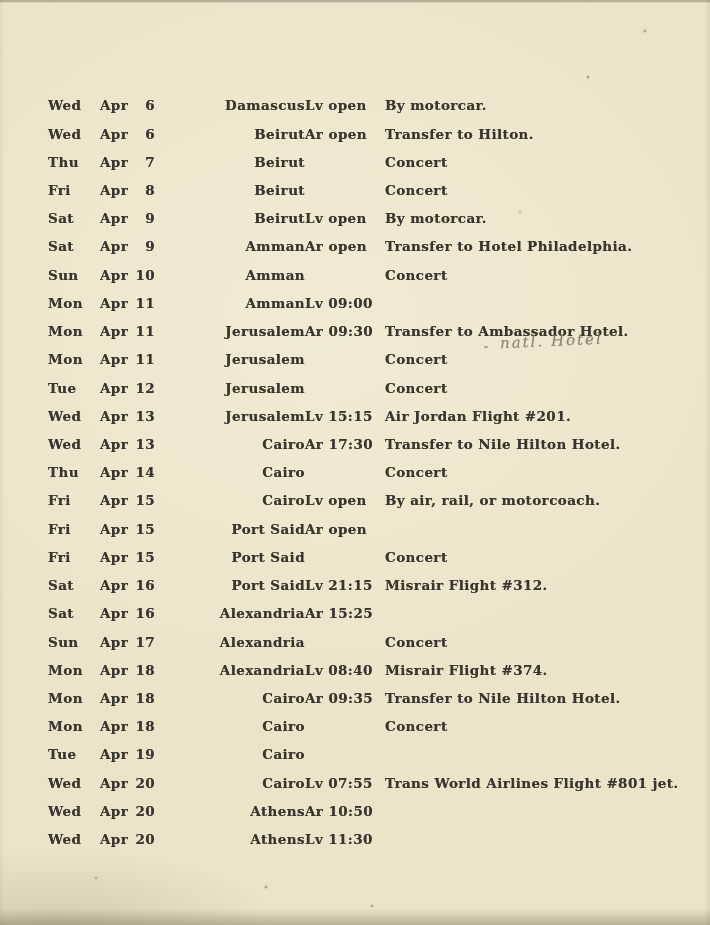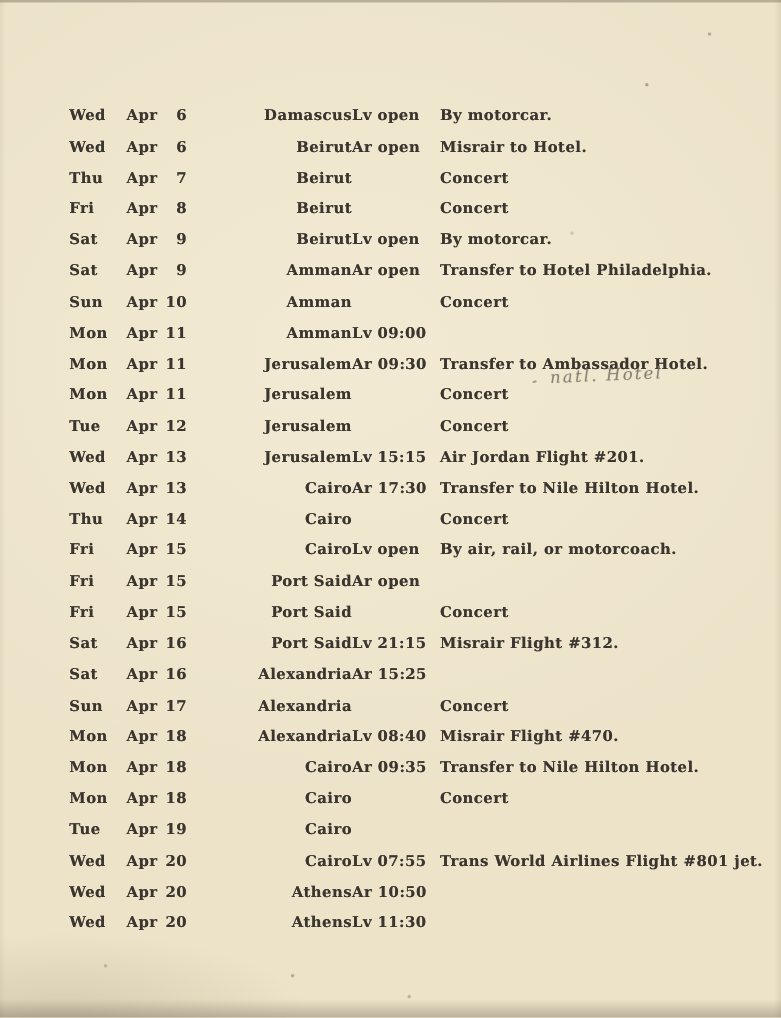--- a/index.html
+++ b/index.html
@@ -33,21 +33,21 @@
       
       radial-gradient(ellipse 320px 110px at 8% 100%, rgba(120,108,82,.20), transparent 70%),
       
       radial-gradient(ellipse 620px 520px at 45% 35%, rgba(255,250,232,.30), transparent 80%);
     font-family: "DejaVu Serif", "Liberation Serif", serif;
     font-weight: 700;
     color: #3a352e;
   }
   .rows {
     position: absolute;
-    left: 15px;
+    left: 0;
     top: 92px;
     right: 0;
   }
   .row {
     display: grid;
     grid-template-columns: 52px 30px 25px 150px 80px auto;
     padding-left: 48px;
     height: 28.22px;
     align-items: center;
     font-size: 13.5px;
@@ -97,21 +97,21 @@
         <span class="c-city">Damascus</span>
         <span class="c-time">Lv open</span>
         <span class="c-note">By motorcar.</span>
       </div>
       <div class="row">
         <span class="c-day">Wed</span>
         <span class="c-month">Apr</span>
         <span class="c-num">6</span>
         <span class="c-city">Beirut</span>
         <span class="c-time">Ar open</span>
-        <span class="c-note">Misrair to Hotel.</span>
+        <span class="c-note">Transfer to Hilton.</span>
       </div>
       <div class="row">
         <span class="c-day">Thu</span>
         <span class="c-month">Apr</span>
         <span class="c-num">7</span>
         <span class="c-city">Beirut</span>
         <span class="c-time"></span>
         <span class="c-note">Concert</span>
       </div>
       <div class="row">
@@ -246,21 +246,21 @@
         <span class="c-city">Alexandria</span>
         <span class="c-time"></span>
         <span class="c-note">Concert</span>
       </div>
       <div class="row">
         <span class="c-day">Mon</span>
         <span class="c-month">Apr</span>
         <span class="c-num">18</span>
         <span class="c-city">Alexandria</span>
         <span class="c-time">Lv 08:40</span>
-        <span class="c-note">Misrair Flight #470.</span>
+        <span class="c-note">Misrair Flight #374.</span>
       </div>
       <div class="row">
         <span class="c-day">Mon</span>
         <span class="c-month">Apr</span>
         <span class="c-num">18</span>
         <span class="c-city">Cairo</span>
         <span class="c-time">Ar 09:35</span>
         <span class="c-note">Transfer to Nile Hilton Hotel.</span>
       </div>
       <div class="row">

